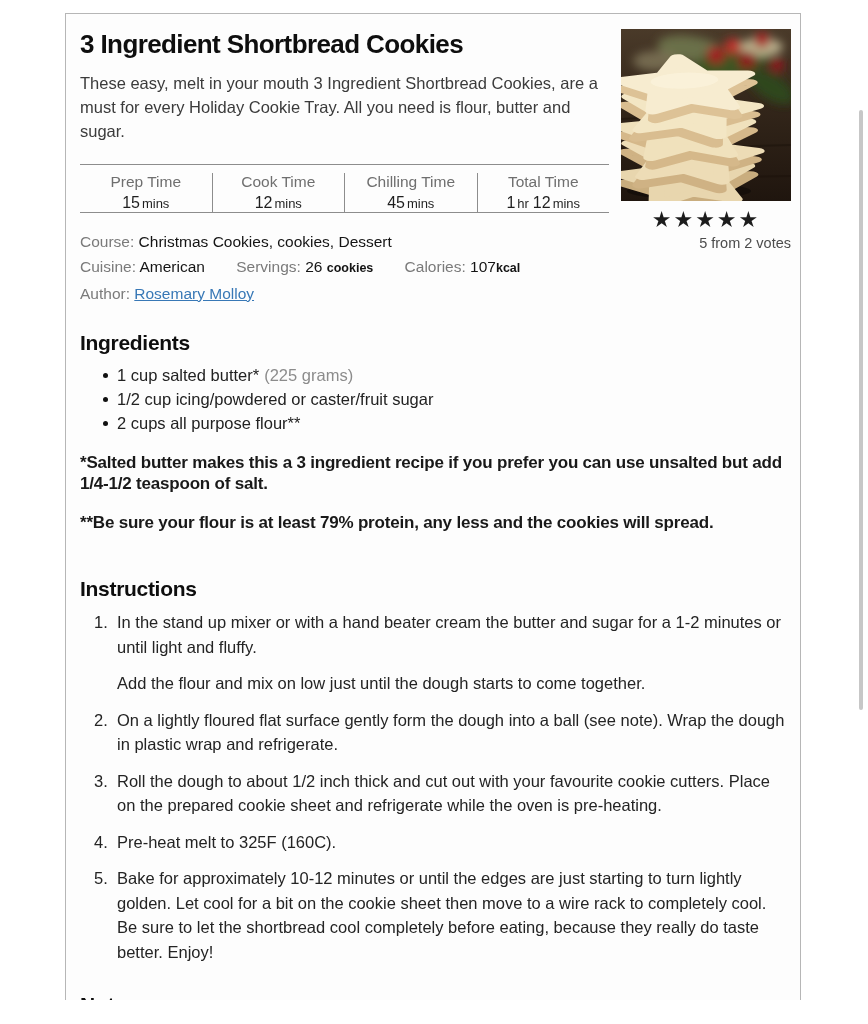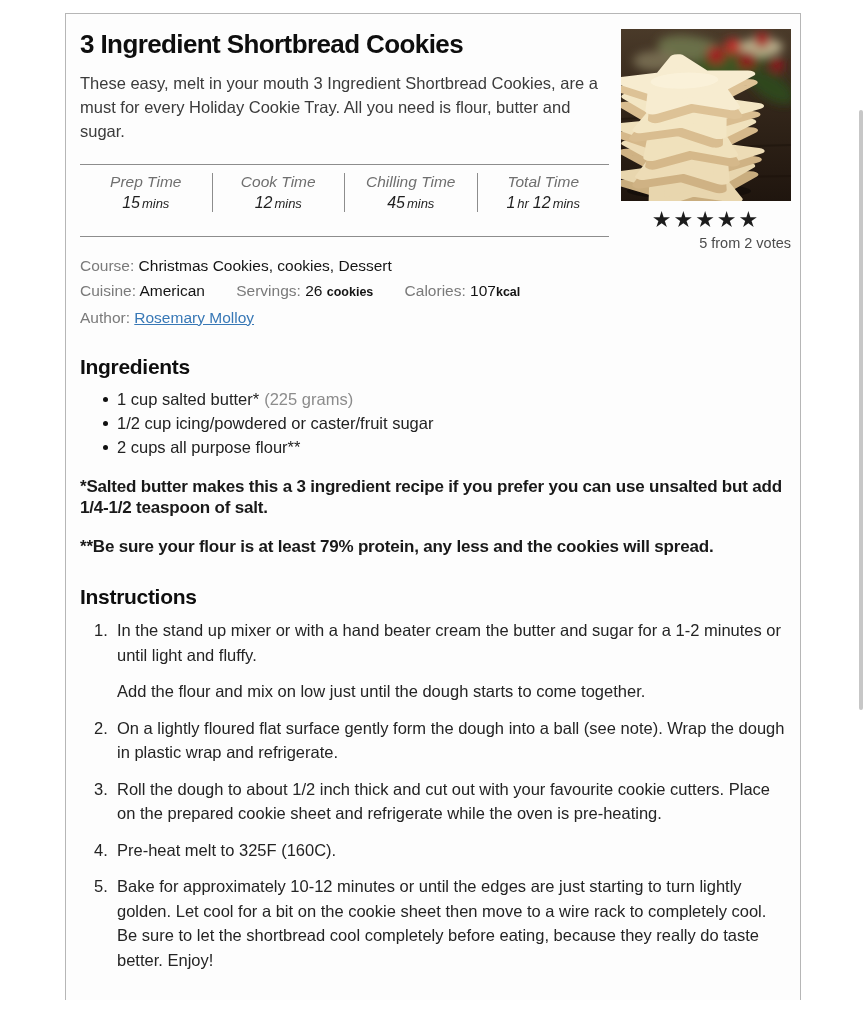--- a/index.html
+++ b/index.html
@@ -16,21 +16,21 @@
   
   .top-row { display: flex; gap: 12px; }
   .top-left { width: 529px; flex: 0 0 529px; }
   .top-right { width: 170px; flex: 0 0 170px; }
 
   .recipe-title { font-size: 26px; font-weight: 800; letter-spacing: -0.6px;
     color: #0e0e0e; line-height: 1.18; margin: 0 0 11px; }
   .recipe-desc { font-size: 16.5px; line-height: 24px; color: #3b3b3b; margin: 0 0 21px; }
 
   .times-table { display: flex; border-top: 1px solid #8d8d8d; border-bottom: 1px solid #8d8d8d;
-    padding: 8px 0 24px; font-style: italic; }
+    padding: 8px 0 0; }
   .time-cell { flex: 1; text-align: center; }
   .time-cell + .time-cell { border-left: 1px solid #8d8d8d; }
   .time-label { font-size: 15.5px; color: #6f6f6f; margin-bottom: 3px; }
   .time-value { font-size: 16px; color: #1f1f1f; font-weight: 500; }
   .time-unit { font-size: 13px; color: #1f1f1f; margin-left: 2px; }
   .time-value:empty, .time-unit:empty { display: none; }
   .time-value2 { margin-left: 4px; }
 
   .meta-block { margin-top: 16px; font-size: 15.5px; line-height: 25px; }
   .meta-row { white-space: nowrap; }
@@ -55,21 +55,21 @@
   ul.ingredient-list li { position: relative; padding-left: 37px; font-size: 16.5px;
     line-height: 24px; color: #222; }
   ul.ingredient-list li::before { content: ""; position: absolute; left: 23px; top: 10px;
     width: 5px; height: 5px; border-radius: 50%; background: #111; }
   .ing-note { color: #8c8c8c; margin-left: 5px; }
   .ing-note:empty { display: none; }
 
   .footnote { font-weight: 700; font-size: 17px; line-height: 21.5px; letter-spacing: -0.2px;
     color: #191919; margin-top: 17px; }
 
-  .instructions-section { margin-top: 28px; }
+  .instructions-section { margin-top: 44px; }
   ol.step-list { list-style: none; counter-reset: step; margin-top: 9px; }
   ol.step-list li { counter-increment: step; position: relative; padding-left: 37px;
     font-size: 16.5px; line-height: 24.5px; color: #242424; margin-bottom: 12px; }
   ol.step-list li::before { content: counter(step) "."; position: absolute; left: 14px; top: 0;
     color: #242424; }
   .step-extra { margin-top: 12px; }
   .step-extra:empty { display: none; }
 
   .notes-section { margin-top: 29px; }
   .notes-section .section-heading { margin-bottom: 2px; }

